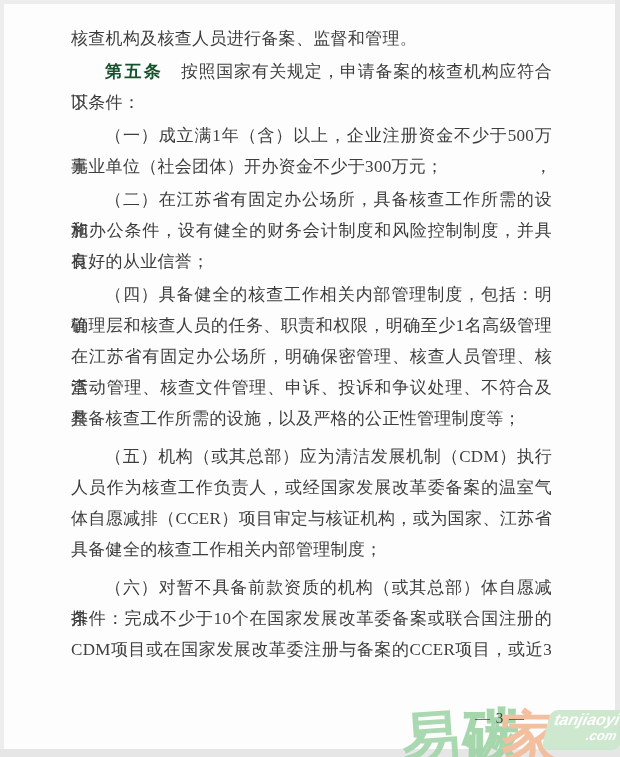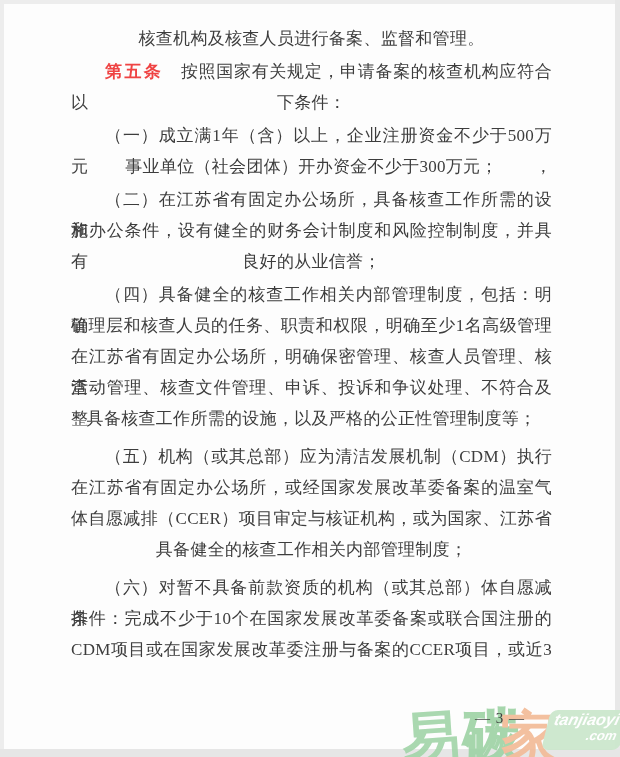--- a/index.html
+++ b/index.html
@@ -5,26 +5,26 @@
   html,body{margin:0;padding:0;}
   body{background:#e9e9e9;font-family:"Liberation Serif","DejaVu Serif",serif;}
   .scan{position:relative;width:620px;height:757px;background:#fdfdfd;overflow:hidden;}
   .edge{position:absolute;background:#ededed;}
   .edge-top{left:0;top:0;width:620px;height:4px;}
   .edge-left{left:0;top:0;width:4px;height:757px;}
   .edge-right{right:0;top:0;width:5px;height:757px;background:#e8e8e8;}
   .edge-bottom{left:0;bottom:0;width:620px;height:8px;background:#e6e6e6;}
 
   .doc{position:absolute;left:71px;top:23px;width:481px;z-index:2;}
-  .line{font-size:17px;line-height:31px;height:31px;color:#3d3d3d;letter-spacing:0.3px;white-space:nowrap;text-align:center;}
+  .line{font-size:17px;line-height:31px;height:31px;color:#3d3d3d;letter-spacing:0.3px;white-space:nowrap;}
   .j{white-space:normal;text-align:justify;text-align-last:justify;}
   .ind{text-indent:34px;}
   .mt2{margin-top:2px;}
   .mt4{margin-top:7px;}
-  .art-no{font-family:"Liberation Sans","DejaVu Sans",sans-serif;font-weight:bold;color:#ef4444;letter-spacing:2px;}
+  .art-no{font-family:"Liberation Sans","DejaVu Sans",sans-serif;font-weight:bold;color:#14532d;letter-spacing:2px;}
 
   .wm{position:absolute;left:398px;top:694px;width:230px;height:70px;z-index:1;opacity:0.92;}
   .wm-char{position:absolute;font-weight:bold;font-family:"Liberation Serif","DejaVu Serif",serif;}
   .wm-yi{left:4px;top:6px;font-size:58px;color:#a3d5aa;transform:rotate(-4deg);}
   .wm-tan{left:66px;top:4px;font-size:56px;color:#b7dfbc;-webkit-text-stroke:2px #9fd3a6;color:transparent;}
   .wm-jia{left:102px;top:6px;font-size:58px;color:#f3bb98;}
   .wm-badge{position:absolute;left:148px;top:16px;width:78px;height:40px;background:#cbe7cc;border-radius:7px;transform:skewX(-14deg);z-index:1;}
   .wm-badge-text{position:absolute;left:6px;top:2px;width:66px;color:#ffffff;font-family:"Liberation Sans","DejaVu Sans",sans-serif;font-style:italic;font-weight:bold;line-height:1.05;}
   .wm-badge-l1{font-size:16px;}
   .wm-badge-l2{font-size:13px;text-align:right;}
@@ -48,21 +48,21 @@
     <div class="line">事业单位（社会团体）开办资金不少于300万元；</div>
     <div class="line j ind mt2">（二）在江苏省有固定办公场所，具备核查工作所需的设施</div>
     <div class="line j">和办公条件，设有健全的财务会计制度和风险控制制度，并具有</div>
     <div class="line">良好的从业信誉；</div>
     <div class="line j ind mt2">（四）具备健全的核查工作相关内部管理制度，包括：明确</div>
     <div class="line j">管理层和核查人员的任务、职责和权限，明确至少1名高级管理</div>
     <div class="line j">在江苏省有固定办公场所，明确保密管理、核查人员管理、核查</div>
     <div class="line j">活动管理、核查文件管理、申诉、投诉和争议处理、不符合及整</div>
     <div class="line">具备核查工作所需的设施，以及严格的公正性管理制度等；</div>
     <div class="line j ind mt4">（五）机构（或其总部）应为清洁发展机制（CDM）执行</div>
-    <div class="line j">在江苏省有固定办公场所，或经国家发展改革委备案的温室气</div>
+    <div class="line j">人员作为核查工作负责人，或经国家发展改革委备案的温室气</div>
     <div class="line j">体自愿减排（CCER）项目审定与核证机构，或为国家、江苏省</div>
     <div class="line">具备健全的核查工作相关内部管理制度；</div>
     <div class="line j ind mt4">（六）对暂不具备前款资质的机构（或其总部）体自愿减排</div>
     <div class="line j">条件：完成不少于10个在国家发展改革委备案或联合国注册的</div>
     <div class="line j">CDM项目或在国家发展改革委注册与备案的CCER项目，或近3</div>
   </div>
 
   <div class="wm">
     <span class="wm-char wm-yi">易</span>
     <span class="wm-char wm-tan">碳</span>

